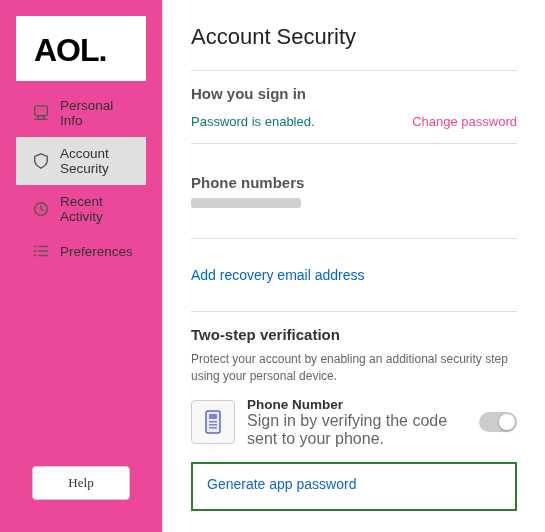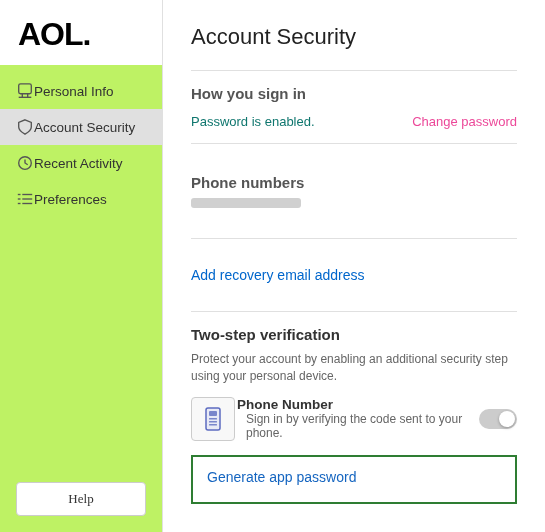--- a/index.html
+++ b/index.html
@@ -15,24 +15,24 @@
 
     .app-container {
       display: flex;
       flex-direction: row;
       height: 100%;
     }
 
     
     .sidebar {
       width: 163px;
-      background: #bef264;
+      background: #ec4899;
       display: flex;
       flex-direction: column;
-      padding: 0;
+      padding: 16px;
       flex-shrink: 0;
       border-right: 1px solid #e0e0e0;
     }
 
     .logo-area {
       padding: 16px 18px 12px 18px;
       background: #fff;
     }
 
     .logo-text {
@@ -47,21 +47,21 @@
       padding: 8px 0;
     }
 
     .nav-item {
       display: flex;
       align-items: center;
       padding: 9px 16px;
       cursor: pointer;
       font-size: 13.5px;
       color: #333;
-      gap: 0;
+      gap: 10px;
     }
 
     .nav-item.active {
       background: #e0e0e0;
       font-weight: 500;
     }
 
     .nav-icon {
       width: 18px;
       height: 18px;
@@ -164,21 +164,21 @@
     .two-step-desc {
       font-size: 12px;
       color: #666;
       line-height: 1.4;
       margin-bottom: 12px;
     }
 
     .phone-verification-row {
       display: flex;
       align-items: center;
-      gap: 2px;
+      gap: 12px;
       margin-bottom: 14px;
     }
 
     .phone-icon-box {
       width: 44px;
       height: 44px;
       border: 1px solid #ccc;
       border-radius: 4px;
       display: flex;
       align-items: center;
@@ -191,23 +191,22 @@
       flex: 1;
     }
 
     .phone-verify-title {
       font-size: 13.5px;
       font-weight: 600;
       color: #333;
     }
 
     .phone-verify-desc {
-      font-size: 12px;
+      font-size: 16px;
       color: #666;
-      margin-left: 9px;
     }
 
     
     .toggle {
       width: 38px;
       height: 20px;
       background: #ccc;
       border-radius: 10px;
       position: relative;
       flex-shrink: 0;

